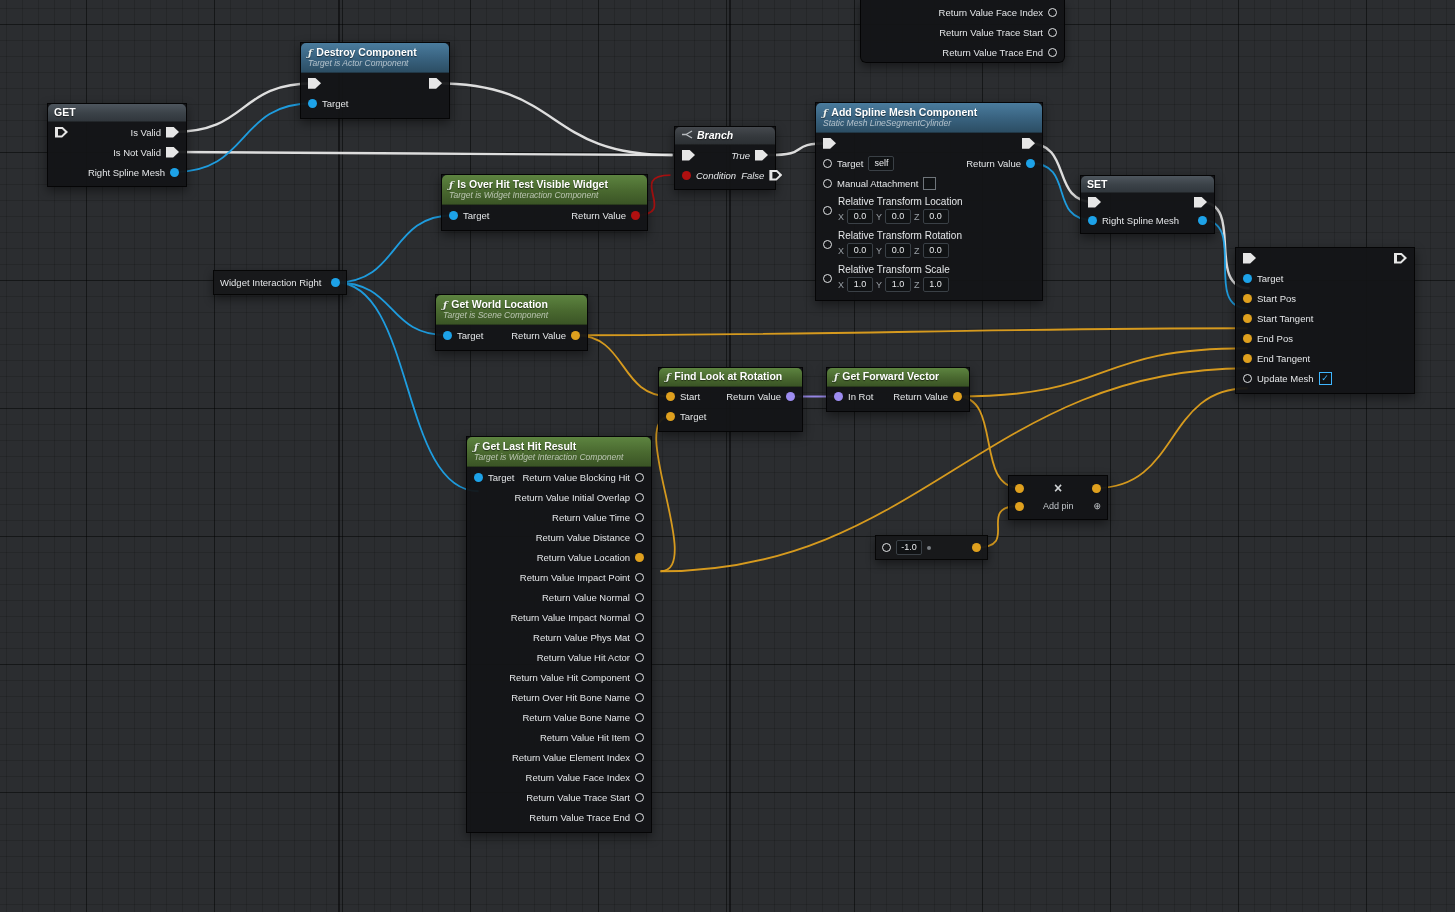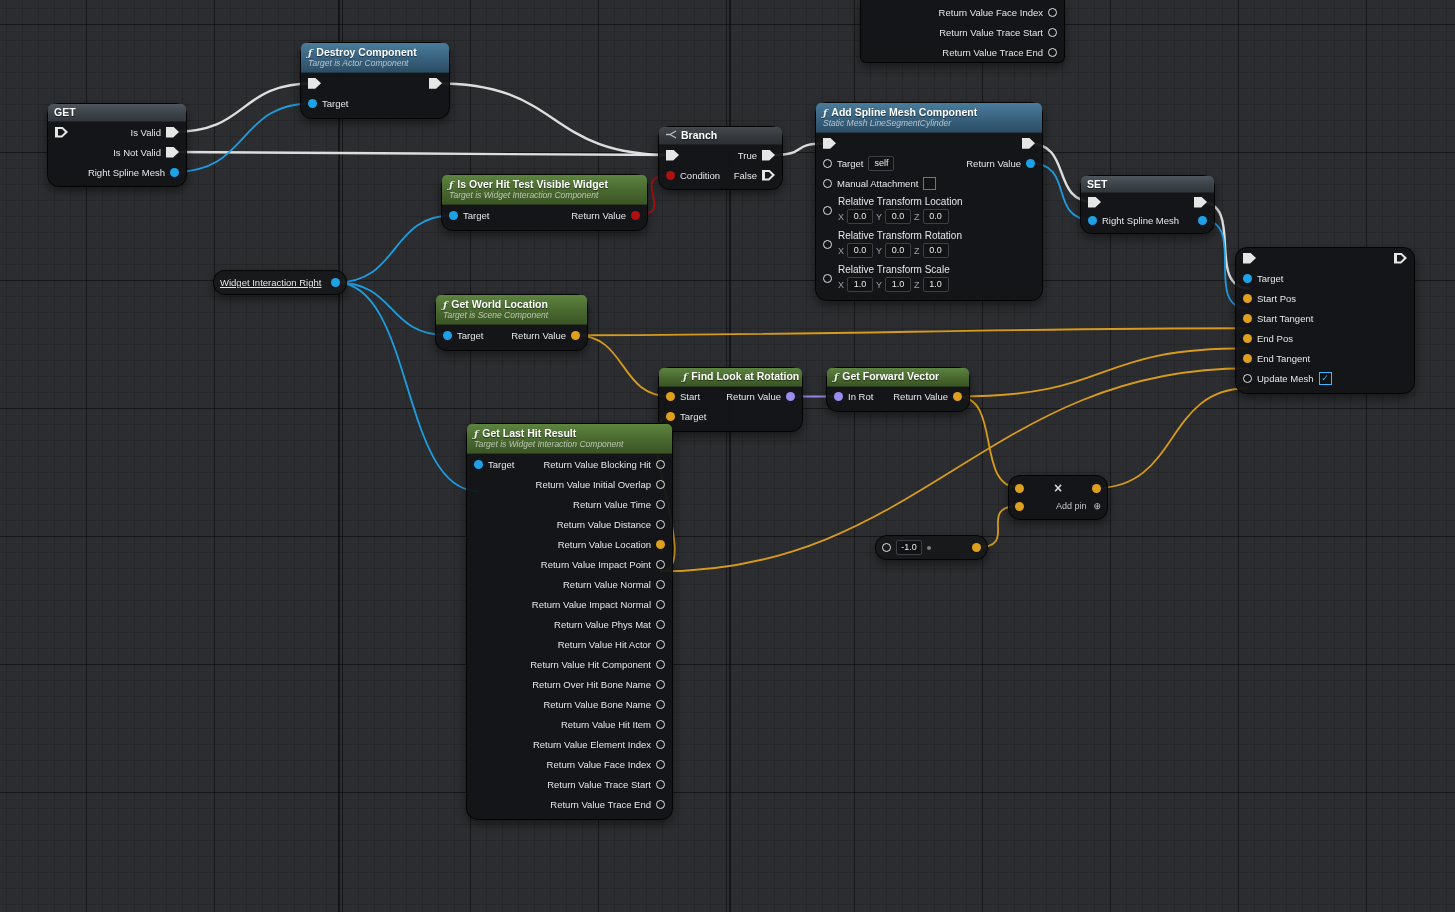--- a/index.html
+++ b/index.html
@@ -14,21 +14,21 @@
       linear-gradient(rgba(0,0,0,.14) 0 1px, transparent 1px);
     background-size:128px 128px,128px 128px,16px 16px,16px 16px;
     background-position:86px 0,0 24px,6px 0,0 8px;
   }
   .vline{position:absolute;top:0;bottom:0;width:2px;background:rgba(0,0,0,.5);z-index:0;}
   #wires{position:absolute;inset:0;z-index:1;pointer-events:none;}
   .node{
     position:absolute;z-index:2;box-sizing:border-box;
     background:rgba(19,20,22,.94);
     border:1px solid rgba(0,0,0,.75);
-    border-radius:12px;
+    border-radius:0;
     box-shadow:0 4px 10px rgba(0,0,0,.45);
     color:#e2e4e6;
   }
   .hdr{
     border-radius:5px 5px 0 0;
     padding:3px 8px 4px 7px;line-height:1.15;
     border-bottom:1px solid rgba(0,0,0,.55);
   }
   .hdr .t{font-size:10.5px;font-weight:bold;color:#fff;text-shadow:0 1px 1px rgba(0,0,0,.55);white-space:nowrap;}
   .hdr .s{font-size:8.5px;font-style:italic;color:rgba(255,255,255,.62);white-space:nowrap;}
@@ -63,21 +63,21 @@
   .cb.checked{border-color:#3fb6ff;}
   .cb.checked::after{content:"✓";}
   .vb{background:#101214;border:1px solid #3a4046;border-radius:2px;padding:0 4px;
     font-size:9px;color:#e8eaec;height:13px;line-height:13px;min-width:16px;text-align:center;white-space:nowrap;}
   .axis{color:#9aa0a6;font-size:9px;}
   .group{display:flex;align-items:center;gap:6px;padding:3px 7px;}
   .gcol{display:flex;flex-direction:column;gap:2px;}
   .glabel{font-size:10px;color:#e4e6e8;white-space:nowrap;}
   .gfields{display:flex;align-items:center;gap:3px;}
   .mulsym{font-size:14px;font-weight:bold;color:#cfd2d5;line-height:1;}
-  .addpin{font-size:9px;color:#c2c6ca;display:flex;align-items:center;gap:7px;white-space:nowrap;}
+  .addpin{font-size:9px;color:#c2c6ca;display:flex;align-items:center;gap:20px;white-space:nowrap;}
   .dotsm{width:4px;height:4px;border-radius:50%;background:#7a7f84;flex:0 0 auto;}
   .spacer{flex:1;}
   .varnode{display:flex;align-items:center;gap:5px;padding:0 6px;height:25px;font-size:9.5px;
     background:rgba(23,24,26,.95);}
 </style>
 </head>
 <body>
 
 <div id="canvas">
   <div class="vline" style="left:338px"></div>
@@ -155,21 +155,21 @@
       <span class="rowlabel">Is Not Valid</span>
       <span class="epin"></span>
     </div>
     <div class="row out">
       <span class="rowlabel">Right Spline Mesh</span>
       <span class="pin dot c-obj"></span>
     </div>
     <div style="height:4px"></div>
   </div>
 
-  <div class="node" style="left:658px;top:126px;width:125px;">
+  <div class="node" style="left:674px;top:126px;width:102px;font-style:italic;">
     <div class="hdr dark" style="padding:2px 6px 3px;">
       <div class="t"><svg width="12" height="9" style="margin-right:4px">
             <path d="M1 4.5 h4 M5 4.5 L11 1 M5 4.5 L11 8" stroke="#b8bcc0" stroke-width="1.4" fill="none"></path>
           </svg><span>Branch</span></div>
     </div>
     <div class="row spread">
       <span class="epin"></span>
       <span class="rg">
           <span class="rowlabel">True</span>
         <span class="epin"></span>
@@ -287,21 +287,21 @@
     <div class="row spread" style="height:18px">
       <span class="lg">
           <span class="pin dot c-obj"></span>
         <span class="rowlabel">Right Spline Mesh</span>
         </span>
       <span class="pin dot c-obj"></span>
     </div>
     <div style="height:4px"></div>
   </div>
 
-  <div class="node varnode" style="left:213px;top:270px;width:134px;text-decoration:underline;">
+  <div class="node varnode" style="left:213px;top:270px;width:134px;">
     <span class="rowlabel">Widget Interaction Right</span>
     <span class="spacer"></span>
     <span class="pin dot c-obj"></span>
   </div>
 
   <div class="node" style="left:435px;top:294px;width:153px;">
     <div class="hdr green">
       <div class="t"><span class="fn">ƒ</span><span>Get World Location</span></div>
       <div class="s">Target is Scene Component</div>
     </div>
@@ -312,21 +312,21 @@
         </span>
       <span class="rg">
           <span class="rowlabel">Return Value</span>
         <span class="pin dot c-vec"></span>
         </span>
     </div>
     <div style="height:5px"></div>
   </div>
 
   <div class="node" style="left:658px;top:367px;width:145px;">
-    <div class="hdr green" style="padding:2px 24px 3px;">
+    <div class="hdr green" style="padding:2px 7px 3px;">
       <div class="t"><span class="fn">ƒ</span><span>Find Look at Rotation</span></div>
     </div>
     <div class="row spread">
       <span class="lg">
           <span class="pin dot c-vec"></span>
         <span class="rowlabel">Start</span>
         </span>
       <span class="rg">
           <span class="rowlabel">Return Value</span>
         <span class="pin dot c-rot"></span>
@@ -384,21 +384,21 @@
         </div>
         <div class="row in">
           <span class="pin ring c-bool"></span>
           <span class="rowlabel">Update Mesh</span>
           <span class="cb checked"></span>
         </div>
       </div>
     <div style="height:5px"></div>
   </div>
 
-  <div class="node" style="left:466px;top:423px;width:207px;">
+  <div class="node" style="left:466px;top:436px;width:186px;">
     <div class="hdr green">
       <div class="t"><span class="fn">ƒ</span><span>Get Last Hit Result</span></div>
       <div class="s">Target is Widget Interaction Component</div>
     </div>
     <div class="row spread">
       <span class="lg">
           <span class="pin dot c-obj"></span>
         <span class="rowlabel">Target</span>
         </span>
       <span class="rg">

